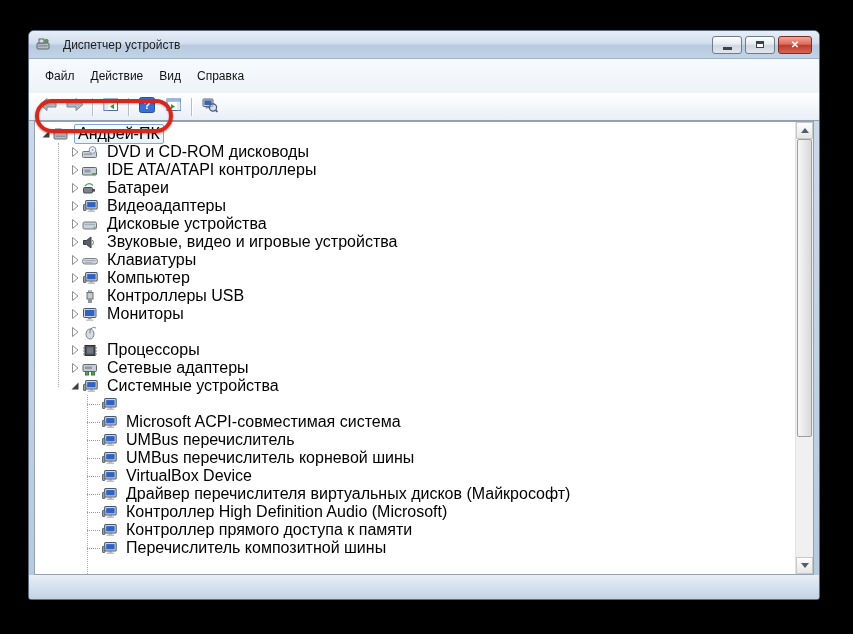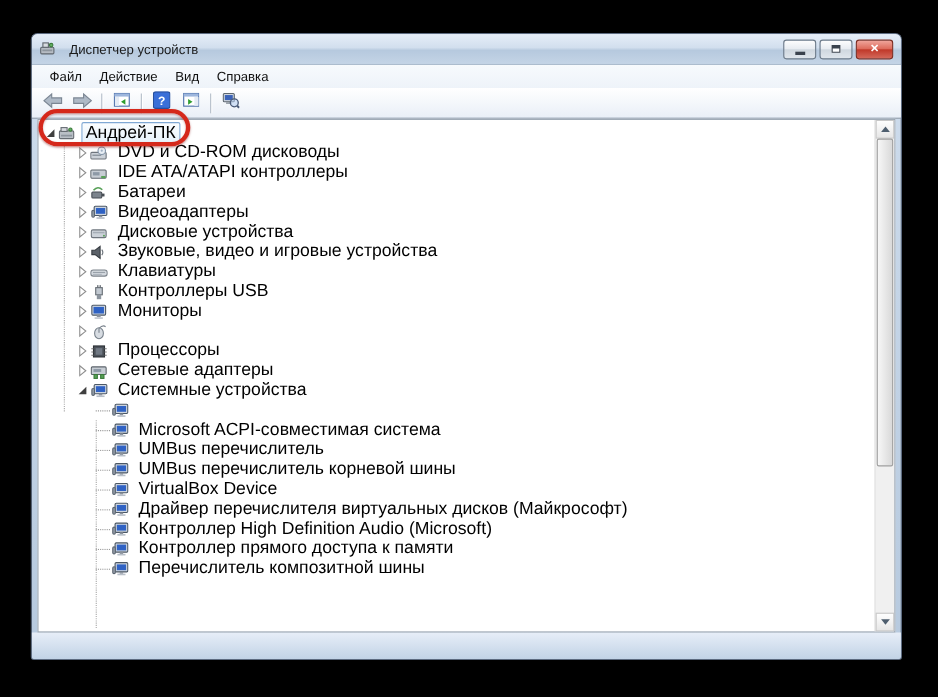--- a/index.html
+++ b/index.html
@@ -18,21 +18,21 @@
   .caption-buttons{margin-left:auto;display:flex;gap:3px;align-items:center;}
   .cap-btn{width:30px;height:18px;border:1px solid #6f7c8a;border-radius:3px;box-sizing:border-box;
            background:linear-gradient(#fdfdfd,#e8ecf1 45%,#cfd7df 52%,#e0e6ec);
            display:flex;align-items:center;justify-content:center;}
   .cap-btn.close{width:34px;border-color:#7e2d22;color:#fff;
            background:linear-gradient(#f0a59b,#dd6c5d 45%,#c0392a 52%,#d4685a);}
   .glyph-min{width:9px;height:3px;background:#3a424d;margin-top:7px;}
   .glyph-restore{width:8px;height:7px;border:1px solid #3a424d;border-top:3px solid #3a424d;box-sizing:border-box;background:#fff;}
   .glyph-close{font-size:10px;font-weight:bold;color:#fff;line-height:1;}
   
-  .menubar{height:21px;flex:none;display:flex;align-items:center;padding-left:8px;
+  .menubar{height:34px;flex:none;display:flex;align-items:center;padding-left:8px;
            background:linear-gradient(#f7fafd,#eef3f9);font-size:12px;color:#111;}
   .menu-item{padding:3px 8px;cursor:default;}
   
   .toolbar{height:27px;flex:none;display:flex;align-items:center;padding-left:6px;gap:2px;
            background:linear-gradient(#ffffff,#e9eff7);border-bottom:1px solid #95a0ad;}
   .tb-btn{width:25px;height:23px;display:flex;align-items:center;justify-content:center;border-radius:2px;}
   .tb-sep{width:1px;height:18px;background:#b4bec9;box-shadow:1px 0 0 #fff;margin:0 3px;}
   
   .content{flex:1;margin:0 5px;background:#fff;border:1px solid #96a2b0;box-sizing:border-box;
            position:relative;display:flex;overflow:hidden;}
@@ -275,20 +275,39 @@
           <span class="row-label">Клавиатуры</span>
         </div>
         <div class="tree-row lvl1">
           <span class="expander">
             <svg width="10" height="12" viewBox="0 0 10 12" xmlns="http://www.w3.org/2000/svg">
               <polygon points="2.5,1.5 2.5,10.5 8,6" fill="#ffffff" stroke="#8f8f8f"></polygon>
             </svg>
           </span>
           <span class="t-icon">
             <svg width="16" height="15" viewBox="0 0 16 15" xmlns="http://www.w3.org/2000/svg">
+              <g transform="translate(1,1) scale(1.05)">
+                <rect x="2.5" y="0.5" width="11" height="8" rx="1" fill="#cdd5df" stroke="#4c5866"></rect>
+                <rect x="4" y="2" width="8" height="5" fill="#2f62c4"></rect>
+                <rect x="6.5" y="8.5" width="3" height="1.6" fill="#8b939d"></rect>
+                <rect x="4.5" y="10" width="7" height="1.4" fill="#b8bfc8"></rect>
+                <rect x="0.5" y="4" width="2.2" height="6" rx="1" fill="#9aa2ac" stroke="#5c6672"></rect>
+              </g>
+            </svg>
+          </span>
+          <span class="row-label">Компьютер</span>
+        </div>
+        <div class="tree-row lvl1">
+          <span class="expander">
+            <svg width="10" height="12" viewBox="0 0 10 12" xmlns="http://www.w3.org/2000/svg">
+              <polygon points="2.5,1.5 2.5,10.5 8,6" fill="#ffffff" stroke="#8f8f8f"></polygon>
+            </svg>
+          </span>
+          <span class="t-icon">
+            <svg width="16" height="15" viewBox="0 0 16 15" xmlns="http://www.w3.org/2000/svg">
               <rect x="5" y="3.5" width="6" height="6.5" fill="#c2c9d1" stroke="#666d74"></rect>
               <rect x="6.3" y="1.2" width="1.2" height="2.3" fill="#666d74"></rect>
               <rect x="8.5" y="1.2" width="1.2" height="2.3" fill="#666d74"></rect>
               <rect x="6" y="10" width="4" height="4" fill="#8d959e"></rect>
             </svg>
           </span>
           <span class="row-label">Контроллеры USB</span>
         </div>
         <div class="tree-row lvl1">
           <span class="expander">

